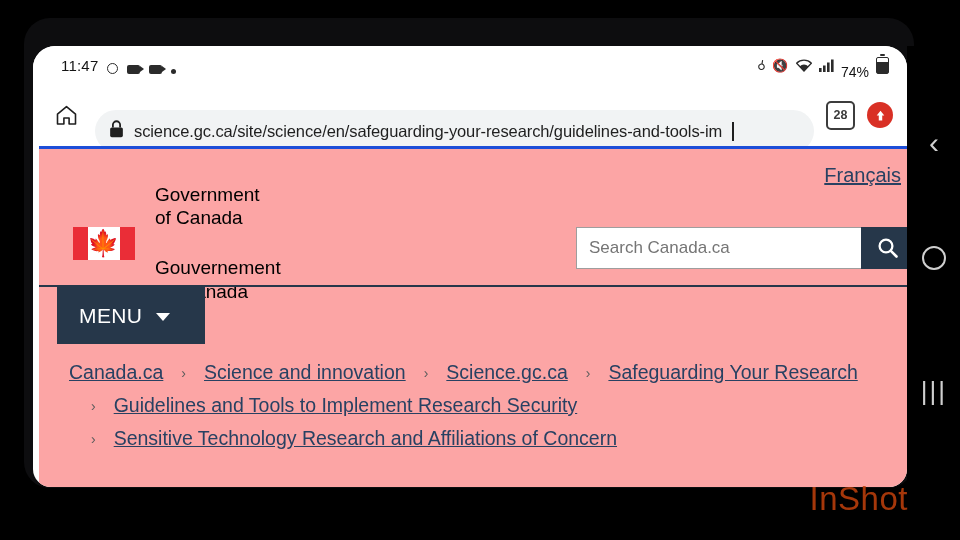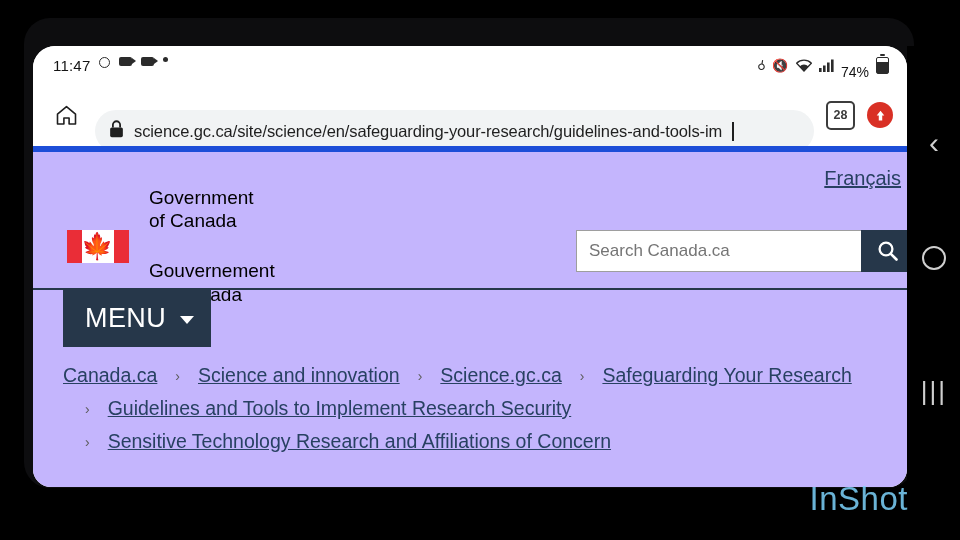--- a/index.html
+++ b/index.html
@@ -47,24 +47,25 @@
     position: relative;
     height: 38px;
     background: #ffffff;
     display: flex;
     align-items: center;
     padding: 0 18px 0 20px;
     box-sizing: border-box;
   }
   .status-left {
     display: flex;
-    align-items: flex-start;
+    align-items: flex-end;
     gap: 9px;
     font-size: 14.5px;
     color: #1b1b1b;
+    margin-left: 8px;
   }
   .status-clock { font-size: 15px; color: #141414; letter-spacing: .2px;}
   .tiny-icon { display: inline-flex; align-items: center; justify-content: center; }
   .dot-ic {
     width: 9px; height: 9px; border-radius: 50%;
     border: 1.6px solid #2b2b2b;
   }
   .cam-ic {
     width: 13px; height: 9px; background: #2b2b2b;
     border-radius: 2px; position: relative;
@@ -159,24 +160,25 @@
     border-radius: 50%;
     background: #d93025;
     display: flex; align-items: center; justify-content: center;
     cursor: pointer;
   }
   .menu-round svg { display:block; }
 
   
   .page {
     position: relative;
-    background: #c4b5fd;
+    background: #fca5a5;
     height: 341px;
-    border-top: 6px solid #1d4ed8;
+    border-top: 3px solid #1d4ed8;
     overflow: hidden;
+    margin-left: 6px;
   }
 
   .lang-row {
     height: 52px;
     display: flex;
     align-items: center;
     justify-content: flex-end;
     padding-right: 6px;
     box-sizing: border-box;
   }
@@ -252,32 +254,32 @@
     cursor: pointer;
   }
 
   .menu-bar {
     border-top: 2px solid #26374a;
     height: 64px;
     position: relative;
   }
   .menu-btn {
     position: absolute;
-    left: 30px;
+    left: 18px;
     top: 0;
     width: 148px;
     height: 57px;
     background: #26374a;
     color: #ffffff;
     display: flex;
     align-items: center;
     gap: 14px;
     padding-left: 22px;
     box-sizing: border-box;
-    font-size: 27px;
+    font-size: 21px;
     letter-spacing: .4px;
     cursor: pointer;
   }
   .chev {
     width: 0; height: 0;
     border-left: 7px solid transparent;
     border-right: 7px solid transparent;
     border-top: 8px solid #ffffff;
     margin-top: 3px;
   }
@@ -332,21 +334,21 @@
     border-radius: 50%;
   }
   .rail-recent { top: 330px; font-size: 26px; letter-spacing: 2px; }
 
   
   .watermark {
     position: absolute;
     right: 52px;
     bottom: 22px;
     font-size: 33px;
-    color: #7dd3fc;
+    color: #c2410c;
     letter-spacing: .5px;
     opacity: .85;
     font-family: "Liberation Sans", sans-serif;
   }
 </style>
 </head>
 <body>
 
 <div id="screen">
 

